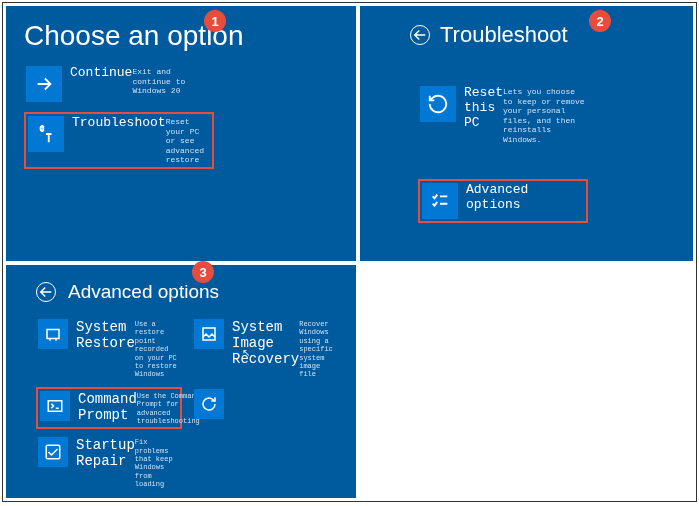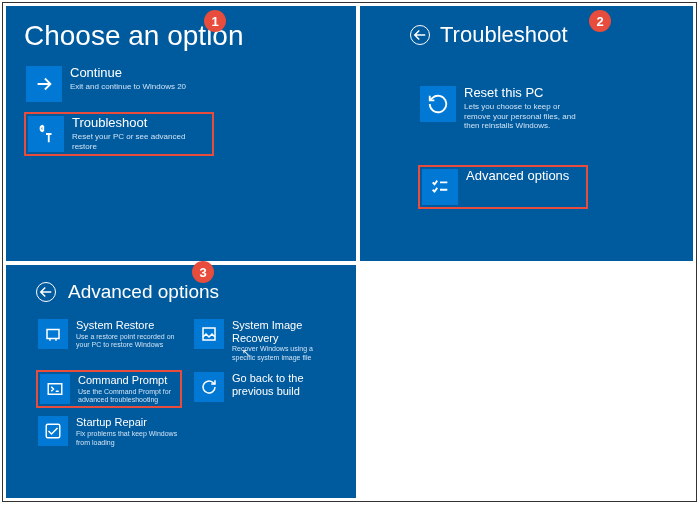--- a/index.html
+++ b/index.html
@@ -33,23 +33,23 @@
   .p3 .tiles { flex-direction: row; flex-wrap: wrap; padding: 8px 12px 8px 30px; gap: 6px 10px; }
   .tile { display: flex; align-items: flex-start; gap: 8px; padding: 2px; position: relative; min-width: 0; }
   .p1 .tile { width: 190px; }
   .p2 .tile { width: 170px; margin-left: 40px; margin-top: 24px; }
   .p3 .tile { width: 146px; }
   .tile-icon {
     width: 36px; height: 36px; background: #0078d4; flex-shrink: 0;
     display: flex; align-items: center; justify-content: center; color: #fff;
   }
   .p3 .tile-icon { width: 30px; height: 30px; }
-  .tile-text { display: flex; flex-direction: column; min-width: 0; }
+  .tile-text { display: flex; min-width: 0; font-family: Liberation Mono, monospace; }
   .tile-label { font-size: 13px; font-weight: 400; line-height: 1.15; }
-  .p3 .tile-label { font-size: 11px; }
+  .p3 .tile-label { font-size: 14px; }
   .tile-sub { font-size: 8px; color: #cfe3f5; line-height: 1.2; margin-top: 1px; }
   .p3 .tile-sub { font-size: 7px; }
   .highlight { border: 2px solid #e74c3c; }
   svg { width: 22px; height: 22px; }
   .p3 svg { width: 18px; height: 18px; }
   .cursor { position: absolute; left: 236px; top: 82px; font-size: 10px; color: #fff; z-index: 5; pointer-events: none; }
 </style>
 </head>
 <body>
 
@@ -169,23 +169,20 @@
           <div class="tile-sub">Use the Command Prompt for advanced troubleshooting</div>
         </div>
       </div>
       <div class="tile">
         <div class="tile-icon">
           <svg viewBox="0 0 24 24" fill="none" stroke="#fff" stroke-width="2">
               <path d="M20 12a8 8 0 1 1-3-6.2L20 8"></path>
               <path d="M20 3v5h-5"></path>
             </svg>
         </div>
-        <div class="tile-text">
-          <div class="tile-label">Go back to the previous build</div>
-        </div>
       </div>
       <div class="tile">
         <div class="tile-icon">
           <svg viewBox="0 0 24 24" fill="none" stroke="#fff" stroke-width="2">
               <path d="M6 12l4 4 8-8"></path>
               <rect x="3" y="3" width="18" height="18" rx="2"></rect>
             </svg>
         </div>
         <div class="tile-text">
           <div class="tile-label">Startup Repair</div>

